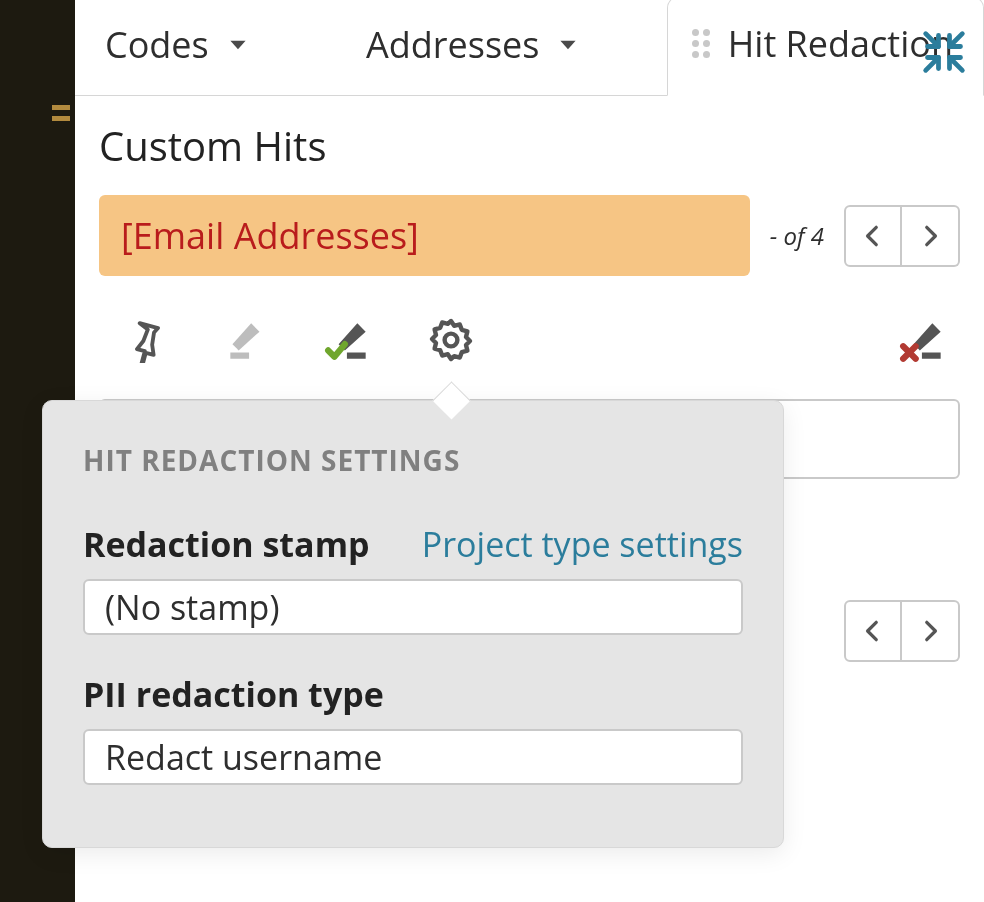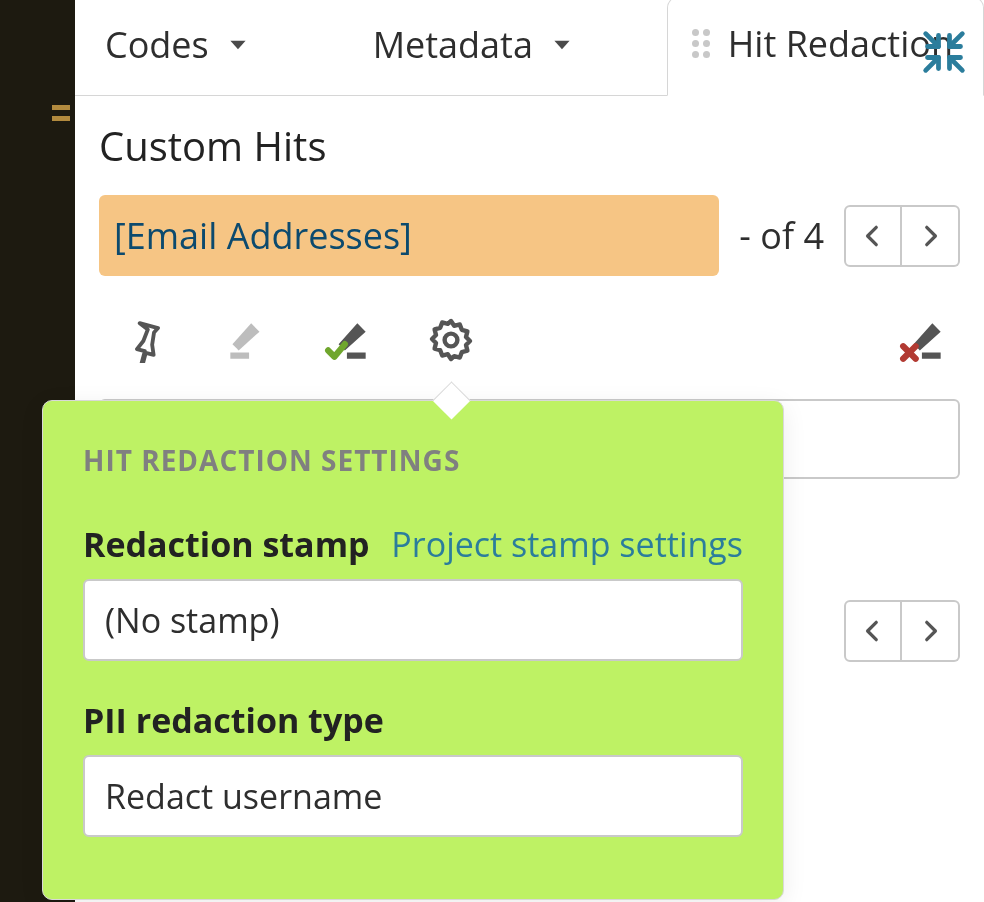--- a/index.html
+++ b/index.html
@@ -113,28 +113,29 @@
   .hit-row {
     display: flex;
     align-items: center;
     gap: 20px;
     margin-bottom: 32px;
   }
   .hit-chip {
     flex: 1;
     background: #f6c584;
     border-radius: 6px;
-    padding: 16px 15px;
+    padding: 16px 22px;
     font-size: 36px;
-    color: #0c4a6e;
+    color: #b91c1c;
   }
   .hit-count {
-    font-size: 36px;
+    font-size: 24px;
     color: #2e2e2e;
     white-space: nowrap;
+    font-style: italic;
   }
   .pager {
     display: flex;
   }
   .pager button {
     width: 58px;
     height: 62px;
     border: 2px solid #c9c9c9;
     background: #fff;
     display: flex;
@@ -159,21 +160,21 @@
     width: 56px; height: 56px;
     display: flex; align-items: center; justify-content: center;
     cursor: pointer;
   }
 
   .popover {
     position: absolute;
     left: 42px;
     top: 400px;
     width: 742px;
-    background: #bef264;
+    background: #e5e5e5;
     border: 1px solid #d8d8d8;
     border-radius: 10px;
     box-shadow: 0 6px 24px rgba(0,0,0,0.08);
     padding: 40px 40px 50px 40px;
   }
   .popover::before {
     content: "";
     position: absolute;
     top: -14px;
     left: 395px;
@@ -204,21 +205,21 @@
   }
   .link {
     font-size: 34px;
     color: #2b7d9c;
     cursor: pointer;
   }
   .select-box {
     width: 100%;
     border: 2px solid #c9c9c9;
     border-radius: 6px;
-    padding: 16px 20px;
+    padding: 3px 20px;
     font-size: 34px;
     color: #2e2e2e;
     background: #fff;
     margin-bottom: 36px;
   }
 
   .bg-box {
     position: absolute;
     border: 2px solid #c9c9c9;
     border-radius: 6px;
@@ -271,21 +272,21 @@
 </div>
 
 <div class="tabs">
   <div class="tab">
     <span>Codes</span>
     <svg class="chev-down" viewBox="0 0 24 24" fill="#4a4a4a">
         <path d="M5 8l7 8 7-8z"></path>
       </svg>
   </div>
   <div class="tab">
-    <span>Metadata</span>
+    <span>Addresses</span>
     <svg class="chev-down" viewBox="0 0 24 24" fill="#4a4a4a">
         <path d="M5 8l7 8 7-8z"></path>
       </svg>
   </div>
   <div class="tab active">
     <div class="drag-dots">
       <span></span>
         <span></span>
         <span></span>
         <span></span>
@@ -367,21 +368,21 @@
       </svg>
     </div>
   </div>
 </div>
 
 <div class="popover">
   <div class="pop-header">HIT REDACTION SETTINGS</div>
 
   <div class="field-row">
     <div class="field-label">Redaction stamp</div>
-    <div class="link">Project stamp settings</div>
+    <div class="link">Project type settings</div>
   </div>
   <div class="select-box">
     <span>(No stamp)</span>
   </div>
 
   <div class="field-row">
     <div class="field-label">PII redaction type</div>
   </div>
   <div class="select-box" style="margin-bottom:12px">
     <span>Redact username</span>

